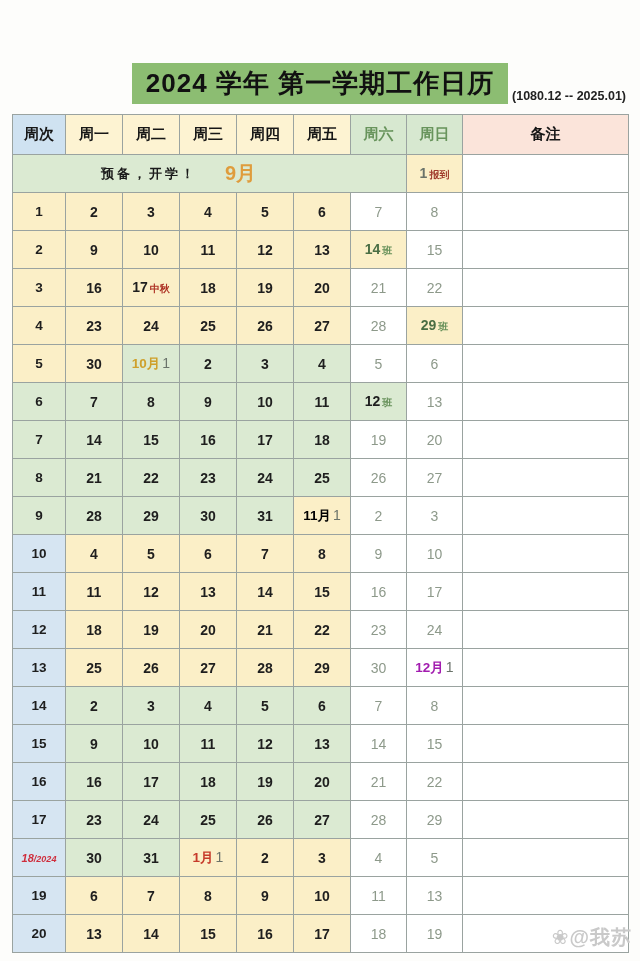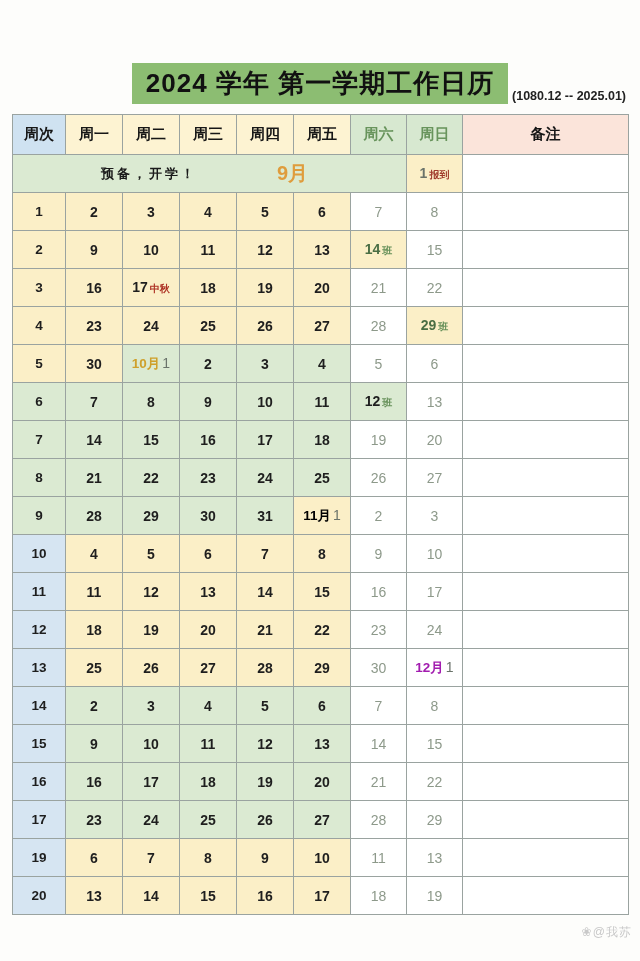--- a/index.html
+++ b/index.html
@@ -34,27 +34,27 @@
   .bg-y{background:#fbefc7;}
   .bg-g{background:#dbead2;}
   .bg-w{background:#ffffff;}
   .bg-b{background:#d6e5f2;}
   td.wk{font-size:13.5px;font-weight:800;}
   td.wk-red{color:#cf2d3c;font-size:11px;font-style:italic;}
   td.wk-red .wns{font-size:9px;}
   .banner{text-align:left;}
   .banner-inner{display:flex;align-items:center;padding-left:88px;}
   .banner-left{font-size:13px;font-weight:800;letter-spacing:3px;color:#1a1a1a;}
-  .banner-month{font-size:20px;font-weight:800;margin-left:80px;text-align:center;}
+  .banner-month{font-size:20px;font-weight:800;margin-left:28px;text-align:center;}
   .pre{font-weight:800;font-size:13.5px;margin-right:2px;}
   .suf{font-size:10px;font-weight:700;margin-left:2px;}
   .d{display:inline;}
   .watermark{
     position:absolute;top:924px;right:8px;
-    font-size:12px;font-weight:400;color:#c9c9c9;letter-spacing:1px;
+    font-size:20px;font-weight:700;color:#c9c9c9;letter-spacing:1px;
   }
 </style>
 </head>
 <body>
 
 <div class="title-wrap">
   <span class="title">2024 学年 第一学期工作日历</span>
 </div>
 
 <div class="subtitle">(1080.12 -- 2025.01)</div>
@@ -276,20 +276,31 @@
         <td class="bg-g"><span class="d" style="">23</span></td>
         <td class="bg-g"><span class="d" style="">24</span></td>
         <td class="bg-g"><span class="d" style="">25</span></td>
         <td class="bg-g"><span class="d" style="">26</span></td>
         <td class="bg-g"><span class="d" style="">27</span></td>
         <td class="bg-w"><span class="d" style="color:#8d998a;font-weight:400;">28</span></td>
         <td class="bg-w"><span class="d" style="color:#8d998a;font-weight:400;">29</span></td>
         <td class="bg-w"></td>
       </tr>
       <tr>
+        <td class="wk bg-b wk-red"><span class="wn">18</span><span class="wns">/2024</span></td>
+        <td class="bg-g"><span class="d" style="">30</span></td>
+        <td class="bg-g"><span class="d" style="">31</span></td>
+        <td class="bg-y"><span class="pre" style="color:#c63a2a">1月</span><span class="d" style="color:#6a736a;font-weight:400;">1</span></td>
+        <td class="bg-y"><span class="d" style="">2</span></td>
+        <td class="bg-y"><span class="d" style="">3</span></td>
+        <td class="bg-w"><span class="d" style="color:#8d998a;font-weight:400;">4</span></td>
+        <td class="bg-w"><span class="d" style="color:#8d998a;font-weight:400;">5</span></td>
+        <td class="bg-w"></td>
+      </tr>
+      <tr>
         <td class="wk bg-b"><span class="wn">19</span></td>
         <td class="bg-y"><span class="d" style="">6</span></td>
         <td class="bg-y"><span class="d" style="">7</span></td>
         <td class="bg-y"><span class="d" style="">8</span></td>
         <td class="bg-y"><span class="d" style="">9</span></td>
         <td class="bg-y"><span class="d" style="">10</span></td>
         <td class="bg-w"><span class="d" style="color:#8d998a;font-weight:400;">11</span></td>
         <td class="bg-w"><span class="d" style="color:#8d998a;font-weight:400;">13</span></td>
         <td class="bg-w"></td>
       </tr>

